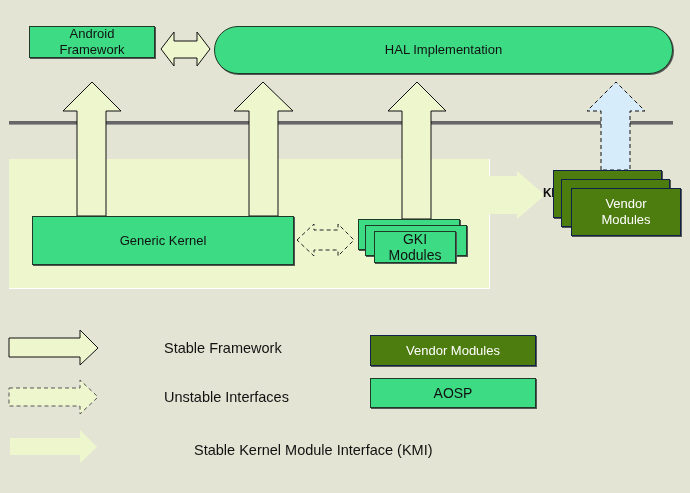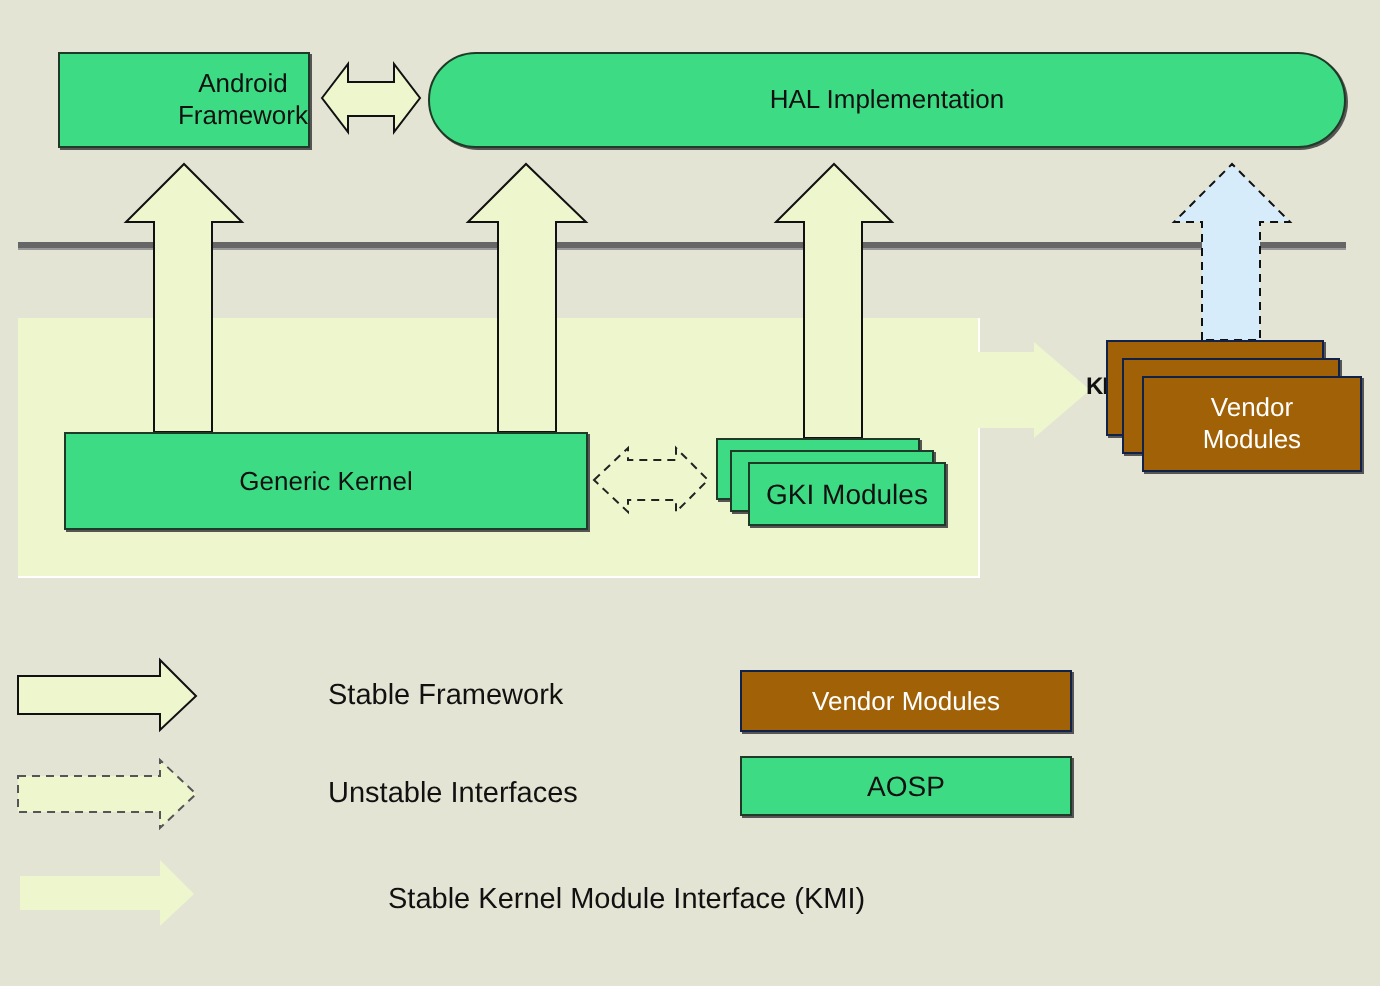--- a/index.html
+++ b/index.html
@@ -9,21 +9,21 @@
       font-family: "Liberation Sans", sans-serif;
     }
     .box {
       position: absolute; box-sizing: border-box;
       border: 1px solid #1f3a26;
       display: flex; align-items: center; justify-content: center;
       text-align: center; font-size: 13px; line-height: 16px;
       box-shadow: 1px 1px 0 #555;
     }
     .green { background: #3ddc84; color: #111; }
-    .blue { background: #a16207; color: #fff; border-color: #10224a; }
+    .blue { background: #4d7c0f; color: #fff; border-color: #10224a; }
     .kernel-area {
       position: absolute; left: 9px; top: 159px; width: 480px; height: 129px;
       background: #eef6ce; border-right: 1px solid #ffffff; border-bottom: 1px solid #ffffff;
     }
     .divider {
       position: absolute; left: 9px; top: 121px; width: 664px; height: 3px;
       background: #666; border-bottom: 1px solid #999;
     }
     .label { position: absolute; font-size: 14.5px; color: #111; white-space: nowrap; padding-left: 48px; }
     svg { position: absolute; overflow: visible; }
@@ -44,35 +44,35 @@
   <polygon points="77,216 77,111 63,111 92,82 121,111 106,111 106,216" fill="#eef6ce" stroke="#111" stroke-width="1"></polygon>
   <polygon points="249,216 249,111 234,111 263,82 293,111 278,111 278,216" fill="#eef6ce" stroke="#111" stroke-width="1"></polygon>
   <polygon points="402,219 402,111 388,111 417,82 446,111 431,111 431,219" fill="#eef6ce" stroke="#111" stroke-width="1"></polygon>
   <polygon points="601,170 601,111 587,111 616,82 645,111 630,111 630,170" fill="#d6ecfb" stroke="#111" stroke-width="1" stroke-dasharray="4,3"></polygon>
 
   <polygon points="161,49 174,32 174,41 197,41 197,32 210,49 197,66 197,58 174,58 174,66" fill="#eef6ce" stroke="#111" stroke-width="1"></polygon>
 
   <polygon points="297,240 314,224 314,230 338,230 338,224 354,240 338,256 338,250 314,250 314,256" fill="#eef6ce" stroke="#222" stroke-width="1" stroke-dasharray="4,3"></polygon>
 </svg>
 
-<div class="box green" style="left:29px;top:26px;width:126px;height:48px;white-space:pre-line;justify-content:flex-end;">
+<div class="box green" style="left:29px;top:26px;width:126px;height:32px;white-space:pre-line;">
   <span>Android
 Framework</span>
 </div>
 <div class="box green" style="left:214px;top:26px;width:459px;height:48px;border-radius:24px;">
   <span>HAL Implementation</span>
 </div>
 
 <div class="box green" style="left:32px;top:216px;width:262px;height:49px;">
   <span>Generic Kernel</span>
 </div>
 
 <div class="box green" style="left:358px;top:219px;width:102px;height:31px;"></div>
 <div class="box green" style="left:365px;top:225px;width:102px;height:31px;"></div>
-<div class="box green" style="left:374px;top:231px;width:99px;height:32px;font-size:14px;">
+<div class="box green" style="left:374px;top:231px;width:82px;height:32px;font-size:14px;">
   <span>GKI Modules</span>
 </div>
 
 <div class="box blue" style="left:553px;top:170px;width:109px;height:48px;"></div>
 <div class="box blue" style="left:561px;top:179px;width:109px;height:48px;"></div>
 <div class="box blue" style="left:571px;top:188px;width:110px;height:48px;white-space:pre-line;">
   <span>Vendor
 Modules</span>
 </div>
 

